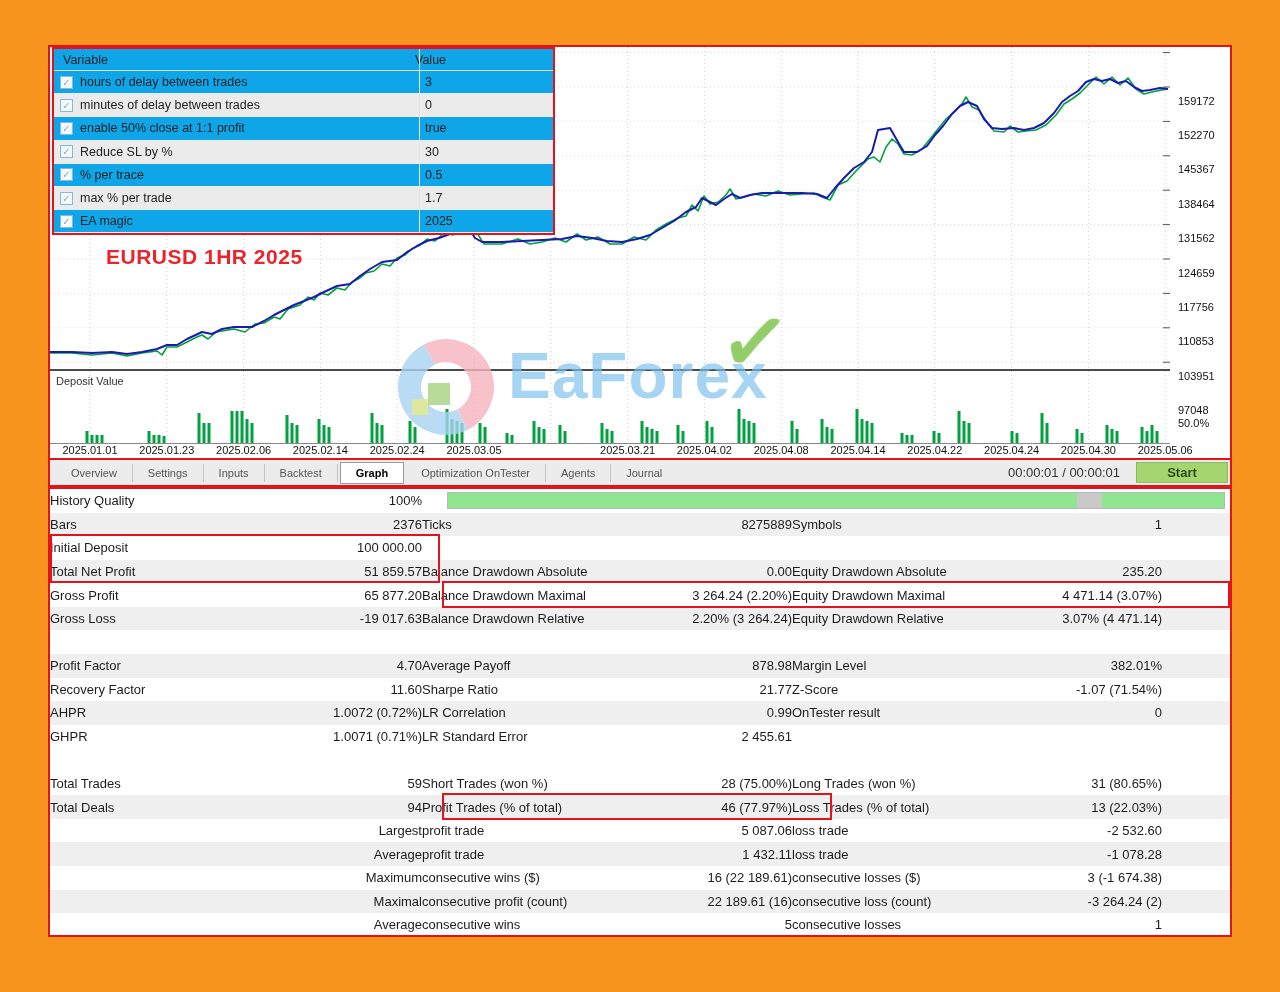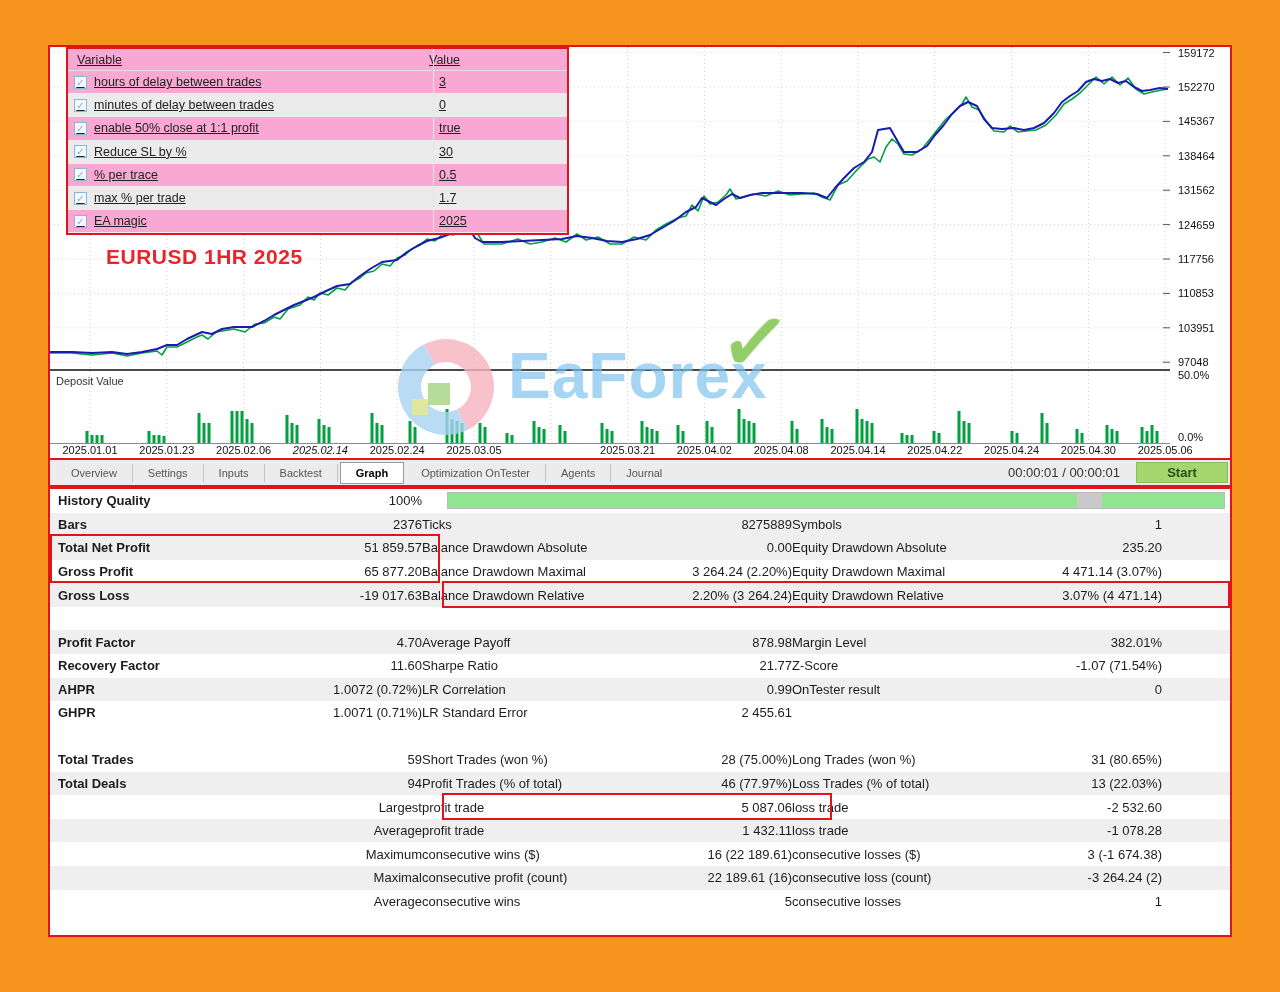--- a/index.html
+++ b/index.html
@@ -5,27 +5,27 @@
   * { margin:0; padding:0; box-sizing:border-box; }
   html,body { width:1280px; height:992px; }
   body { background:#f7941d; font-family:"Liberation Sans", sans-serif; position:relative; overflow:hidden; }
   .content { position:absolute; left:48px; top:45px; width:1184px; }
 
   
   .chart-box { position:relative; width:1184px; height:415px; background:#ffffff; border:2px solid #e3131b; overflow:hidden; }
   .plot-wrap { position:absolute; left:0; top:0; width:1120px; height:398px; }
   svg.plot { display:block; }
   .gutter { position:absolute; left:1122px; top:0; width:58px; height:398px; font-size:11px; color:#111; }
-  .gutter span { position:absolute; left:6px; white-space:nowrap; }
+  .gutter span { position:absolute; left:6px; white-space:nowrap;margin-top:48px; }
   .dates { position:absolute; left:0; top:396px; width:1120px; height:16px; font-size:11px; color:#111; }
   .dates span { position:absolute; top:1px; transform:translateX(-50%); white-space:nowrap; }
   .dl-label { position:absolute; left:6px; top:328px; font-size:11px; color:#333; }
 
   
-  .params { position:absolute; left:16px; top:0; width:503px; height:188px; background:#f9a8d4; border:2px solid #e3131b; font-size:12.5px; color:#222;text-decoration:underline; }
+  .params { position:absolute; left:2px; top:0; width:503px; height:188px; background:#0ea5e9; border:2px solid #e3131b; font-size:12.5px; color:#222; }
   .phead { display:flex; height:22px; align-items:center; border-bottom:1px solid #e0e0e0; }
   .phead .ph1 { padding-left:9px; width:361px; }
   .prow { display:flex; height:23.2px; align-items:center; border-bottom:1px solid #ececec; position:relative; }
   .prow.shade { background:#ebebeb; }
   .pcheck { width:13px; height:13px; margin-left:6px; border:1px solid #86b7dc; background:#f4f9fd; color:#9aa9b8; font-size:10px; line-height:11px; text-align:center; }
   .plabel { margin-left:7px; width:335px; }
   .pvalue { margin-left:10px; }
   .params::after { content:""; position:absolute; left:365px; top:0; bottom:0; width:1px; background:#e4e4e4; }
 
   .symbol-label { position:absolute; left:56px; top:198px; font-size:21px; font-weight:bold; color:#e8252c; letter-spacing:.5px; }
@@ -46,21 +46,21 @@
   .tab { padding:3px 15px; font-size:11px; color:#555; border-right:1px solid #c4c4c4; cursor:default; white-space:nowrap; }
   .tab:last-child { border-right:none; }
   .tab.active { background:#ffffff; color:#000; font-weight:bold; border:1px solid #9a9a9a; border-right:1px solid #9a9a9a; margin:0 2px; padding:4px 15px; }
   .tb-time { margin-left:auto; font-size:13px; color:#333; margin-right:16px; white-space:nowrap; }
   .start-btn { width:92px; height:21px; margin-right:2px; background:#a4d56f; border:1px solid #8abf55; font-size:13px; font-weight:bold; color:#2e4d1f; text-align:center; line-height:19px; }
 
   
   .stats { position:relative; width:1184px; height:450px; background:#fff; border:2px solid #e3131b; border-top:2px solid #e3131b; font-size:13px; color:#1c1c1c; }
   .srow { display:flex; align-items:center; height:23.57px; position:relative; }
   .srow.shade { background:#efefef; }
-  .sl1 { padding-left:8px; width:190px;font-weight:bold; }
+  .sl1 { padding-left:0; width:190px; }
   .sv1 { width:182px; text-align:right; }
   .sl2 { width:242px; }
   .sv2 { width:128px; text-align:right; }
   .sl3 { width:205px; }
   .sv3 { width:165px; text-align:right; }
   .hq-bar { position:absolute; left:397px; top:3px; width:778px; height:17px; background:#90e690; border:1px solid #b9b9b9; }
   .hq-notch { position:absolute; left:81%; top:0; width:25px; height:100%; background:#c9c9c9; }
   .hl-box { position:absolute; border:2px solid #e3131b; pointer-events:none; }
   .hl-1 { left:0; top:45px; width:390px; height:49px; }
   .hl-2 { left:392px; top:92px; width:788px; height:27px; }
@@ -212,21 +212,21 @@
         <span style="top: 240.4px;">110853</span>
         <span style="top: 274.8px;">103951</span>
         <span style="top: 309.2px;">97048</span>
         <span style="top: 322px;">50.0%</span>
         <span style="top: 384px;">0.0%</span>
       </div>
     <div class="dates">
         <span style="left: 40px;">2025.01.01</span>
         <span style="left: 116.8px;">2025.01.23</span>
         <span style="left: 193.6px;">2025.02.06</span>
-        <span style="left: 270.4px; font-style: italic;">2025.02.14</span>
+        <span style="left: 270.4px;">2025.02.14</span>
         <span style="left: 347.2px;">2025.02.24</span>
         <span style="left: 424px;">2025.03.05</span>
         <span style="left: 500.8px; margin-top: 23px;">2025.03.17</span>
         <span style="left: 577.6px;">2025.03.21</span>
         <span style="left: 654.4px;">2025.04.02</span>
         <span style="left: 731.2px;">2025.04.08</span>
         <span style="left: 808px;">2025.04.14</span>
         <span style="left: 884.8px;">2025.04.22</span>
         <span style="left: 961.6px;">2025.04.24</span>
         <span style="left: 1038.4px;">2025.04.30</span>
@@ -322,20 +322,28 @@
           </div>
         </div>
         <div class="srow shade">
           <span class="sl1">Bars</span>
           <span class="sv1">2376</span>
           <span class="sl2">Ticks</span>
           <span class="sv2">8275889</span>
           <span class="sl3">Symbols</span>
           <span class="sv3">1</span>
         </div>
+        <div class="srow">
+          <span class="sl1">Initial Deposit</span>
+          <span class="sv1">100 000.00</span>
+          <span class="sl2"></span>
+          <span class="sv2"></span>
+          <span class="sl3"></span>
+          <span class="sv3"></span>
+        </div>
         <div class="srow shade">
           <span class="sl1">Total Net Profit</span>
           <span class="sv1">51 859.57</span>
           <span class="sl2">Balance Drawdown Absolute</span>
           <span class="sv2">0.00</span>
           <span class="sl3">Equity Drawdown Absolute</span>
           <span class="sv3">235.20</span>
         </div>
         <div class="srow">
           <span class="sl1">Gross Profit</span>

